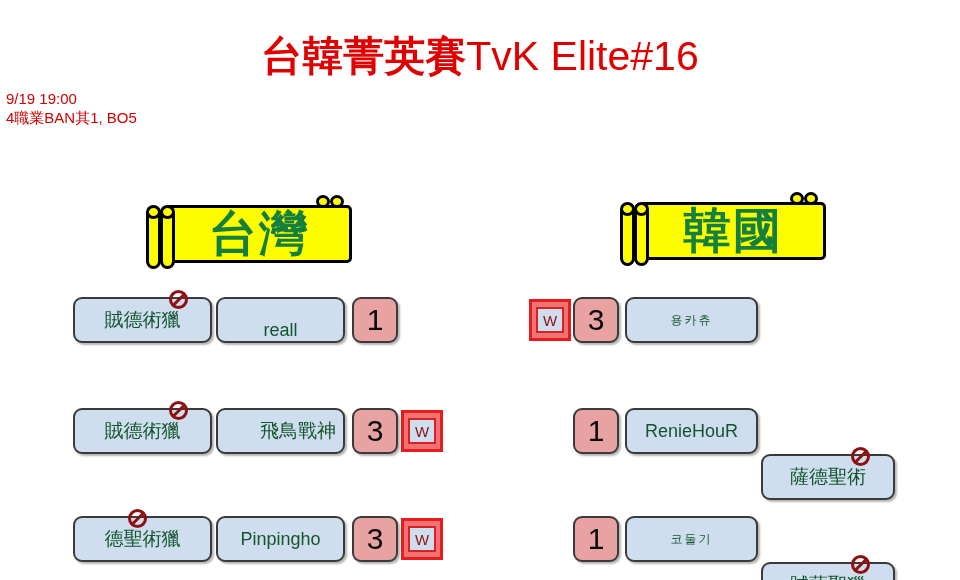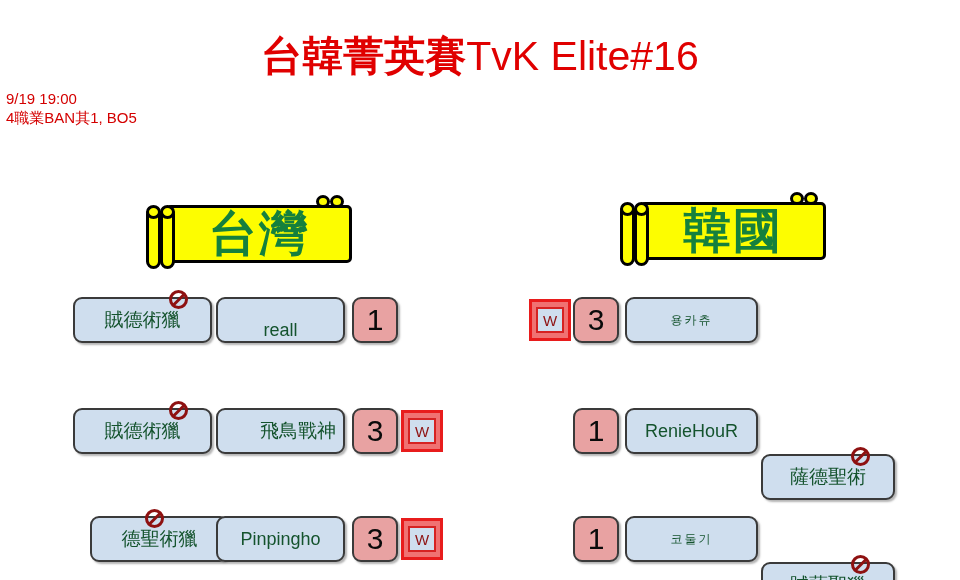--- a/index.html
+++ b/index.html
@@ -210,21 +210,21 @@
     <div class="chip" style="left:625px; width:133px;">
       <span class="chip-text latin">RenieHouR</span>
     </div>
     <div class="chip class-chip" style="left:761px; width:134px;">
       <span class="chip-text">薩德聖術</span>
       <span class="ban-icon" style="left:88px;"></span>
     </div>
   </div>
 
   <div class="row" style="left:0; top:516px; width:960px;">
-    <div class="chip class-chip" style="left:90px; width:139px;align-items:center;">
+    <div class="chip class-chip" style="left:73px; width:139px;align-items:center;">
       <span class="chip-text">德聖術獵</span>
       <span class="ban-icon" style="left:53px;"></span>
     </div>
     <div class="chip" style="left:216px; width:129px;">
       <span class="chip-text latin">Pinpingho</span>
     </div>
     <div class="score" style="left:352px;">3</div>
     <div class="wbadge" style="left:401px;">
       <span class="wbadge-inner">W</span>
     </div>

